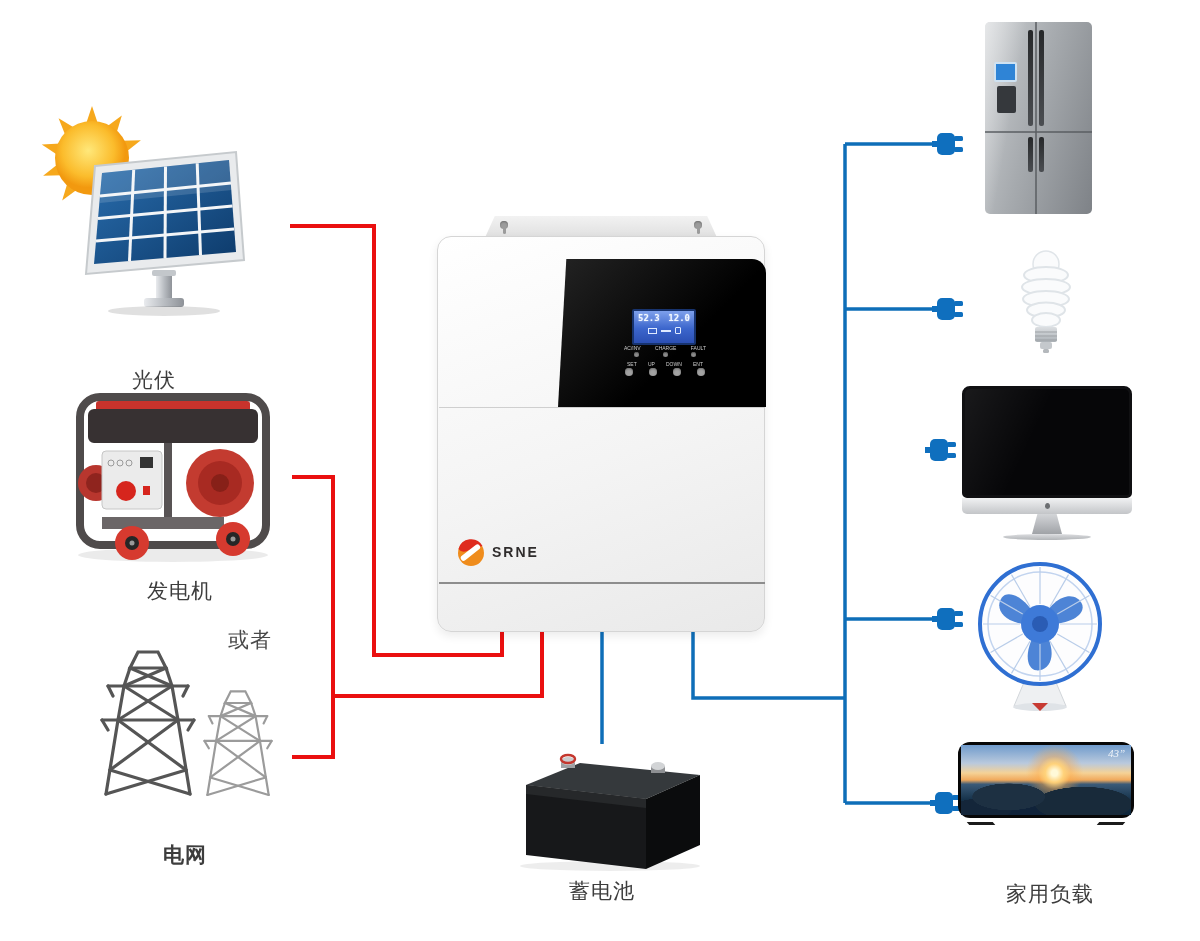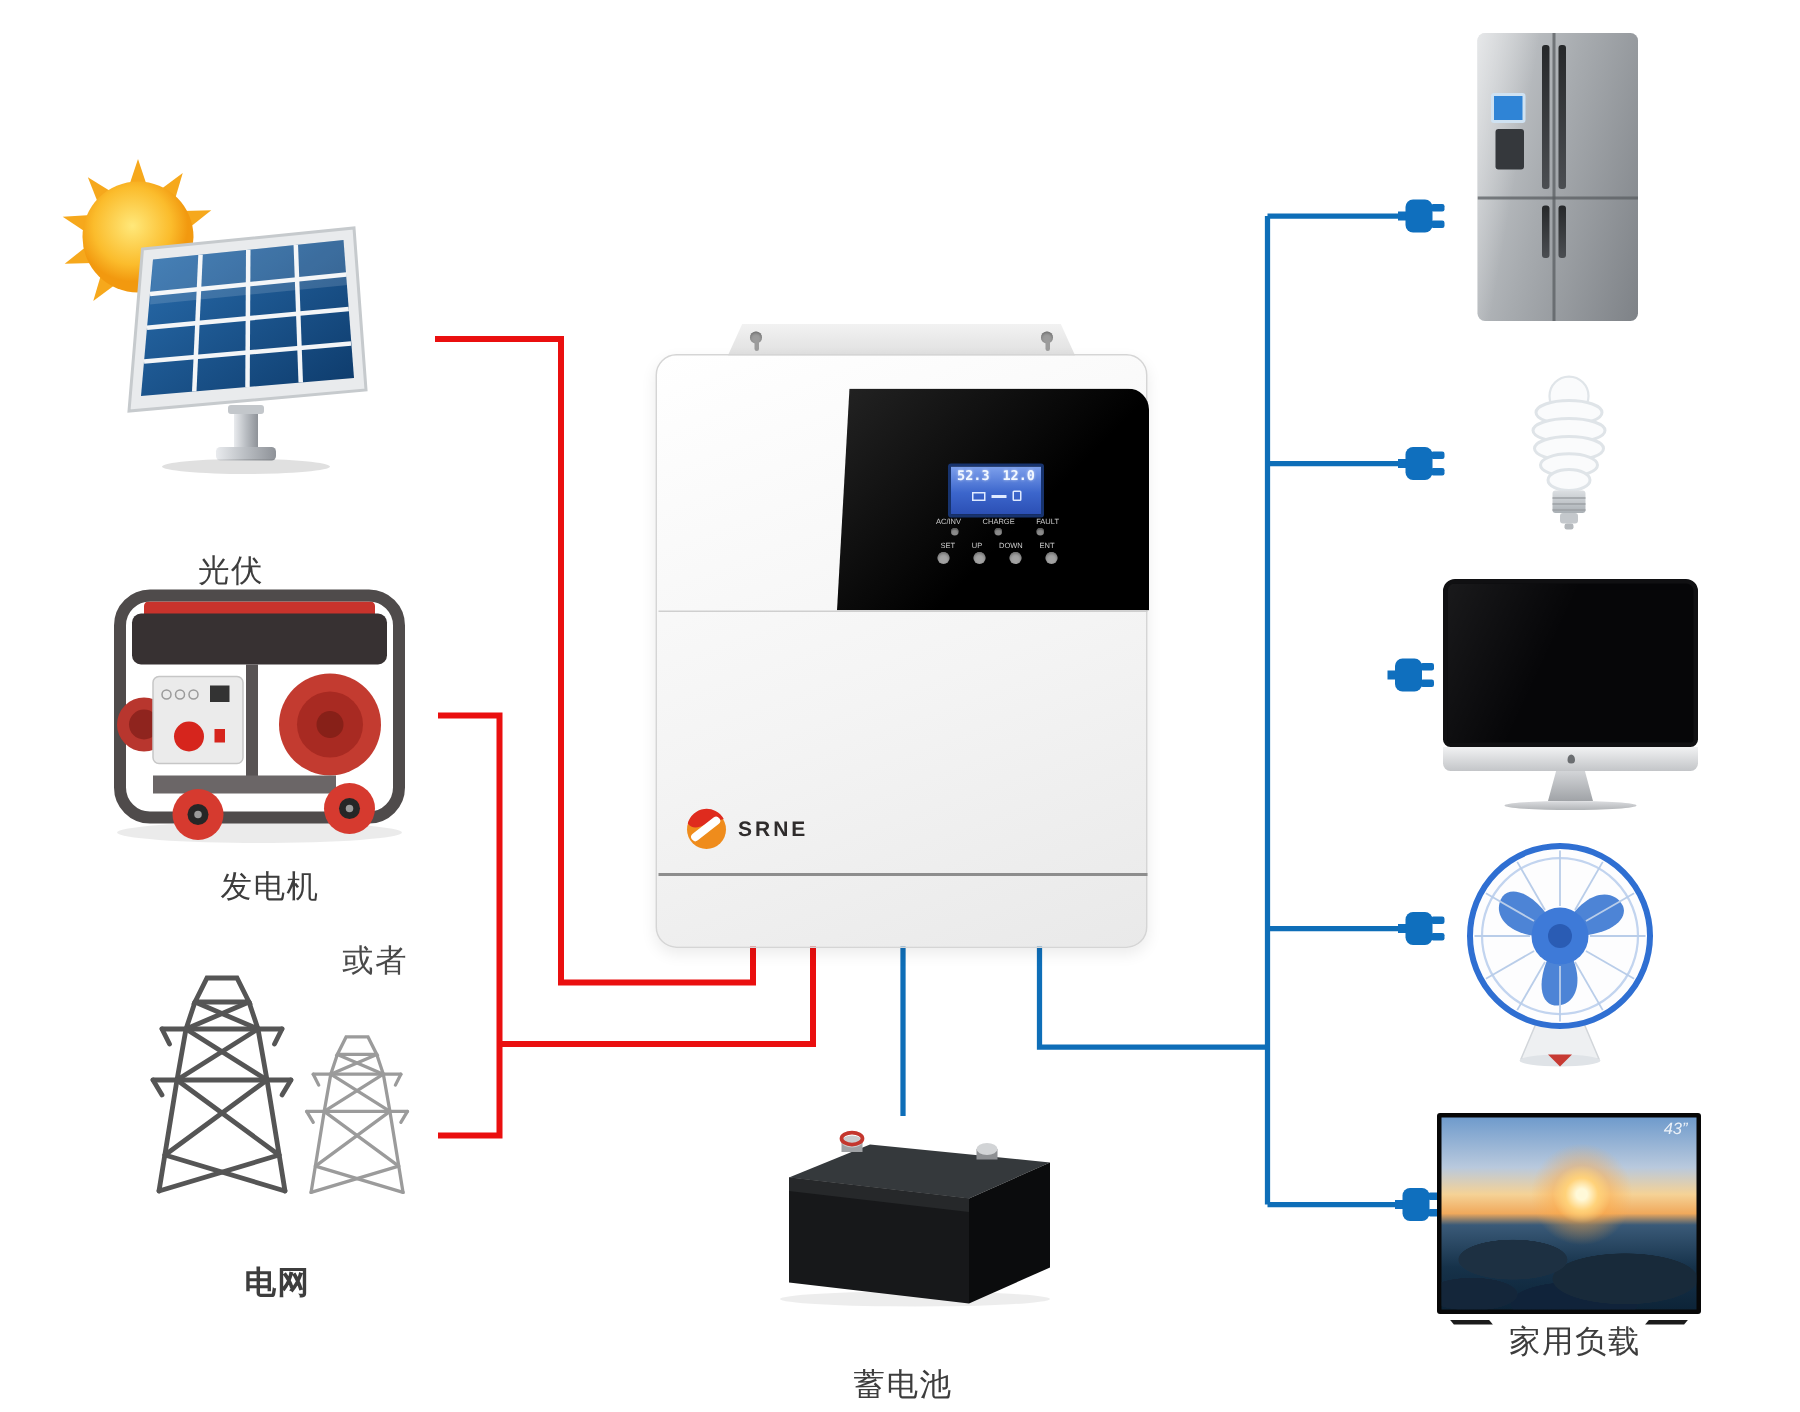--- a/index.html
+++ b/index.html
@@ -72,21 +72,21 @@
   .imac-screen::before { content:""; position:absolute; inset:0;
                  background:linear-gradient(115deg,rgba(255,255,255,.08) 0%,transparent 42%); }
   .imac-chin { width:170px; height:16px; background:linear-gradient(#f1f2f3,#c3c5c8);
                border-radius:0 0 5px 5px; display:flex; align-items:center; justify-content:center; }
   .apple-dot { width:5px; height:6px; background:#6b6e71; border-radius:50% 50% 50% 50%/60% 60% 40% 40%; }
   .imac-neck { width:30px; height:20px; margin:0 auto; background:linear-gradient(#d3d5d8,#a0a3a7);
                clip-path:polygon(18% 0,82% 0,100% 100%,0 100%); }
   .imac-base { width:88px; height:6px; margin:0 auto; border-radius:50%;
                background:linear-gradient(#dcdde0,#b2b5b8); }
   .tv { left:958px; top:742px; width:176px; }
-  .tv-frame { width:176px; height:134px; background:#070707; border-radius:2px; padding:3px; position:relative; }
+  .tv-frame { width:176px; height:76px; background:#070707; border-radius:12px; padding:3px; position:relative;font-family:Liberation Serif, serif; }
   .tv-screen { width:100%; height:100%; position:relative; overflow:hidden;
       background:linear-gradient(#6f9bcc 0%,#b9c9dd 26%,#f5d296 40%,#f0a95c 50%,#3a5a78 56%,#16324a 78%,#0d2438 100%); }
   .tv-screen::before { content:""; position:absolute; inset:0;
       background:radial-gradient(circle at 55% 40%,#fff9d8 0 3%,#ffd27a 9%,rgba(255,170,70,.45) 16%,transparent 28%); }
   .tv-screen::after { content:""; position:absolute; inset:0; background:
       radial-gradient(60px 22px at 28% 74%,#1d3042 60%,transparent 61%),
       radial-gradient(80px 28px at 72% 84%,#182a3a 60%,transparent 61%),
       radial-gradient(50px 18px at 12% 92%,#14263a 60%,transparent 61%),
       radial-gradient(70px 24px at 52% 97%,#10233a 60%,transparent 61%); }
   .tv-size { position:absolute; top:5px; right:9px; z-index:2; color:rgba(255,255,255,.85);
@@ -410,16 +410,16 @@
       <span class="tv-size">43”</span>
       <div class="tv-foot l"></div>
       <div class="tv-foot r"></div>
     </div>
   </div>
 
   <div class="label" style="left:104px; top:322px; width:100px;margin-top:44px;">光伏</div>
   <div class="label" style="left:120px; top:577px; width:120px;">发电机</div>
   <div class="label" style="left:200px; top:626px; width:100px; color:#4a4a4a;">或者</div>
   <div class="label" style="left:135px; top:841px; width:100px;font-weight:bold;">电网</div>
-  <div class="label" style="left:542px; top:909px; width:120px;">蓄电池</div>
+  <div class="label" style="left:542px; top:877px; width:120px;">蓄电池</div>
   <div class="label" style="left:980px; top:880px; width:140px;">家用负载</div>
 
 </div>
 
 </body></html>

